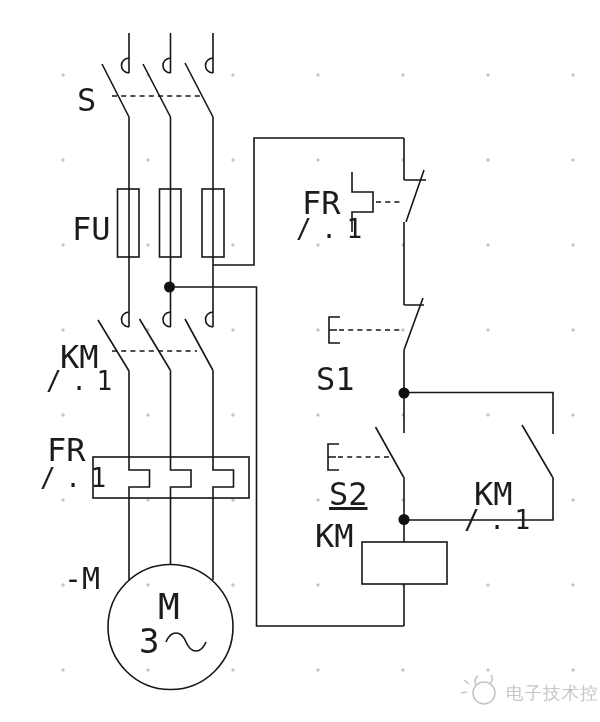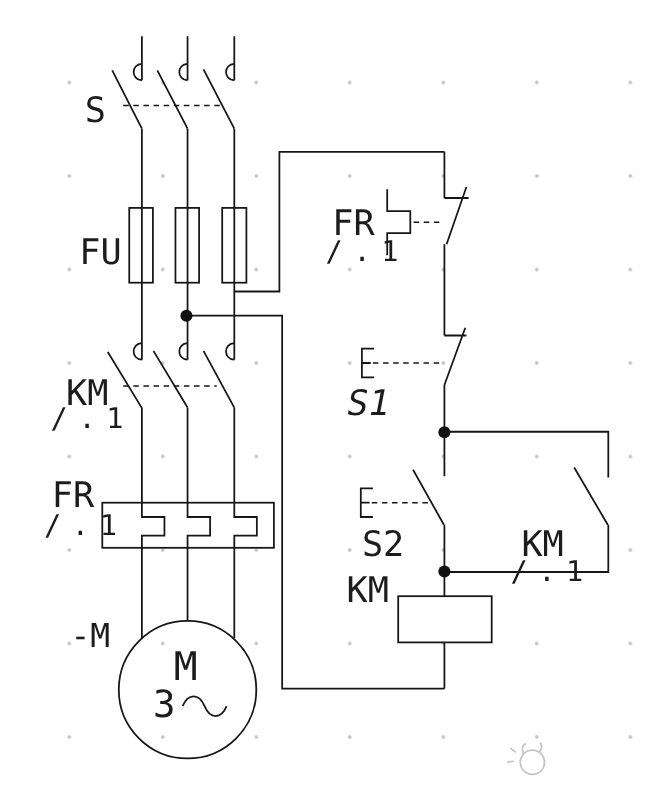--- a/index.html
+++ b/index.html
@@ -132,20 +132,21 @@
   <div class="lbl fs32" style="left:47px;top:434px;">FR</div>
   <div class="lbl ref" style="left:40px;top:465px;">/ . 1</div>
 
   <div class="lbl fs30" style="left:64px;top:564px;">-M</div>
   <div class="lbl fs36" style="left:158px;top:589px;">M</div>
   <div class="lbl fs34" style="left:139px;top:624px;">3</div>
 
   <div class="lbl fs32" style="left:302px;top:187px;">FR</div>
   <div class="lbl ref" style="left:296px;top:216px;">/ . 1</div>
 
-  <div class="lbl fs32" style="left:316px;top:350px;font-style:italic;">S1</div>
-  <div class="lbl fs32" style="left:329px;top:478px;">S2</div>
+  <div class="lbl fs32" style="left:316px;top:363px;">S1</div>
+  <div class="lbl fs32" style="left:329px;top:478px;text-decoration:underline;">S2</div>
   <div class="lbl fs32" style="left:315px;top:520px;">KM</div>
 
   <div class="lbl fs32" style="left:474px;top:478px;">KM</div>
   <div class="lbl ref" style="left:464px;top:507px;">/ . 1</div>
 
+  <div class="watermark-text">电子技术控</div>
 </div>
 
 </body></html>

